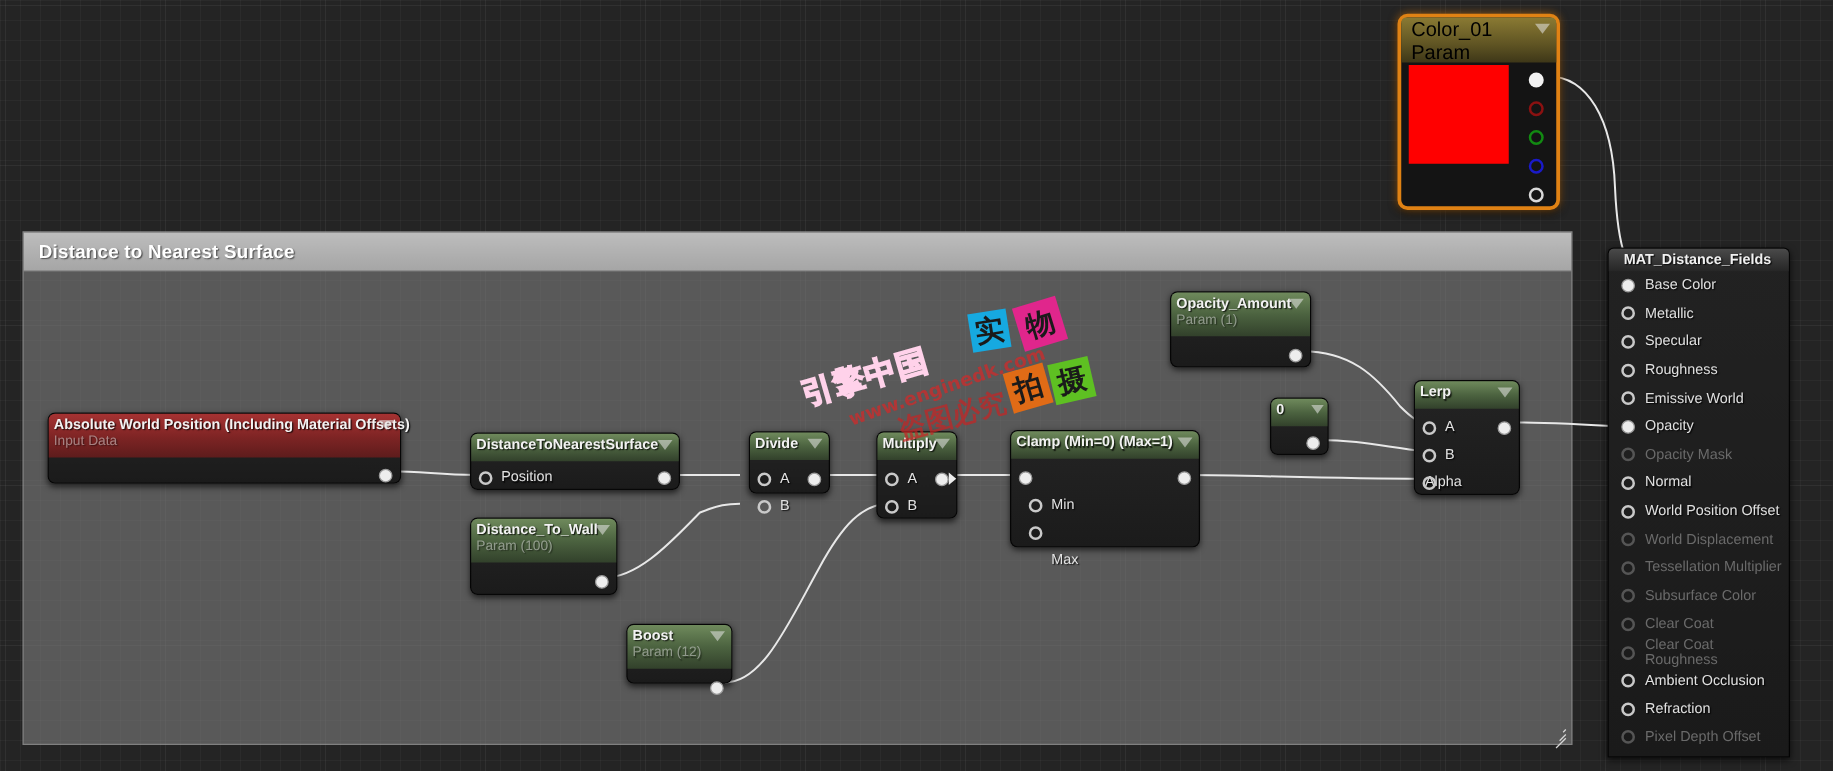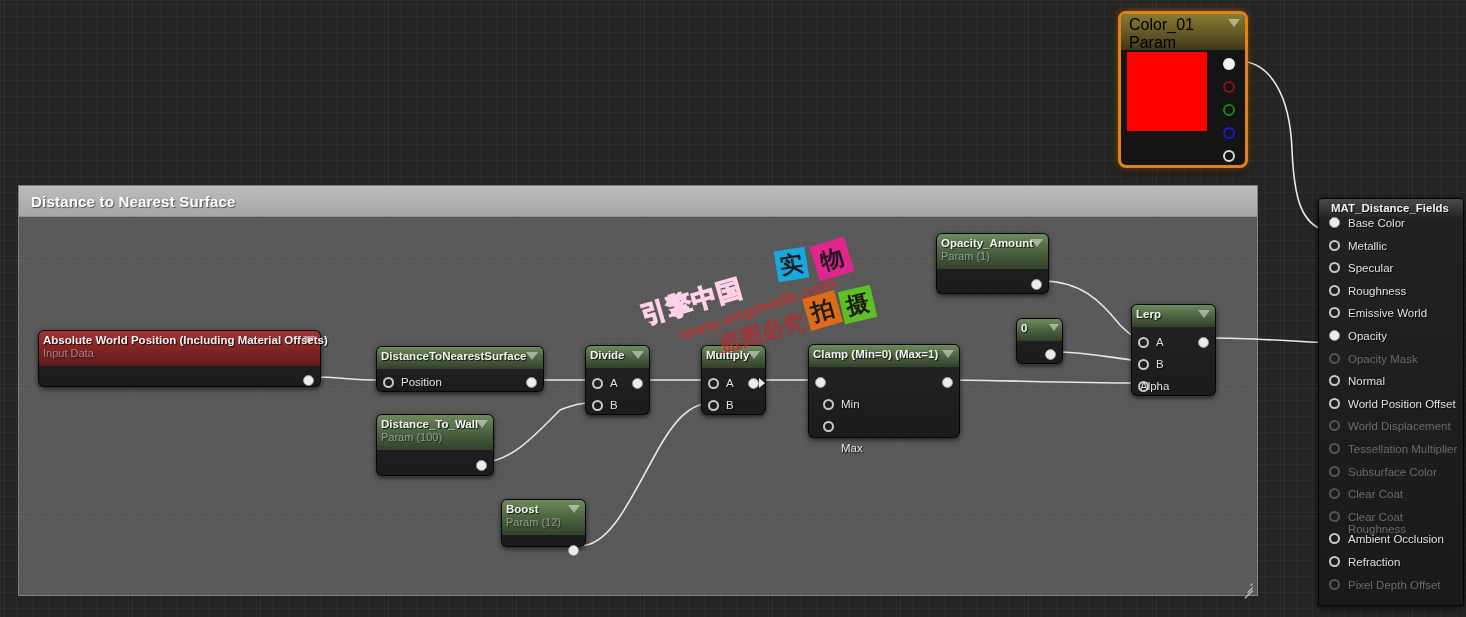--- a/index.html
+++ b/index.html
@@ -80,31 +80,31 @@
   #node-color .chd{height:34px;border-radius:4px 4px 0 0;padding:2px 6px 0 8px;
     position:relative;
     background:linear-gradient(to bottom,#8a7a33 0%,#5f5423 60%,#3e3718 100%);}
   #node-color .swatch{position:absolute;left:6px;top:38px;width:80px;height:79px;}
   #node-color .pins{position:absolute;right:5px;top:38px;width:22px;}
   #node-color .cpin{height:23px;display:flex;align-items:center;justify-content:center;}
   .cpin .dot{width:12px;height:12px;border-radius:50%;}
   .cpin .dot.hollow{border:2.5px solid;background:transparent;box-sizing:border-box;}
 
   
-  #node-mat{position:absolute;left:1318px;top:198px;width:146px;height:408px;
+  #node-mat{position:absolute;left:1286px;top:198px;width:146px;height:408px;
     border-radius:5px 5px 0 0;
     background:linear-gradient(to bottom,#222 0%,#1a1a1a 100%);
     border:1px solid rgba(0,0,0,.85);box-sizing:border-box;
     box-shadow:0 2px 6px rgba(0,0,0,.7);}
   #node-mat .mhead{height:18px;
     background:linear-gradient(to bottom,#4a4a4a 0%,#343434 60%,#262626 100%);
     display:flex;align-items:center;padding-left:12px;border-radius:4px 4px 0 0;}
   #node-mat .mtitle{font-size:11.5px;font-weight:bold;color:#f0f0f0;
     text-shadow:1px 1px 1px rgba(0,0,0,.8);}
-  #node-mat .mrow{height:22.6px;display:flex;padding-left:10px;}
+  #node-mat .mrow{height:22.6px;display:flex;align-items:center;padding-left:10px;}
   #node-mat .mlabel{font-size:11.5px;color:#e0e0e0;margin-left:8px;
     text-shadow:1px 1px 1px rgba(0,0,0,.85);}
   #node-mat .mrow.dim .mlabel{color:#6a6a6a;text-shadow:none;}
   #node-mat .mrow.dim .pin.hollow{border-color:#555;}
 
   
   .wm{position:absolute;pointer-events:none;
     font-family:"DejaVu Sans",sans-serif;font-weight:bold;}
   .wmbox{display:flex;align-items:center;justify-content:center;
     color:#1a1a1a;font-size:23px;}
@@ -212,21 +212,21 @@
       <div class="nsub">Param (100)</div>
       <div class="caret"></div>
     </div>
     <div class="nbody">
       <div class="row" style="height:22px;">
         <span class="pin solid pin-right"></span>
       </div>
     </div>
   </div>
 
-  <div class="node" style="left:585px;top:345px;width:65px;height:70px;">
+  <div class="node" style="left:599px;top:345px;width:65px;height:50px;">
     <div class="nhead hgreen">
       <div class="ntitle">Divide</div>
       <div class="caret"></div>
     </div>
     <div class="nbody">
       <div class="row" style="height:22px;">
         <span class="pin hollow pin-left"></span>
         <span class="plabel" style="margin-left:24px;">A</span>
         <span class="pin solid pin-right"></span>
       </div>

